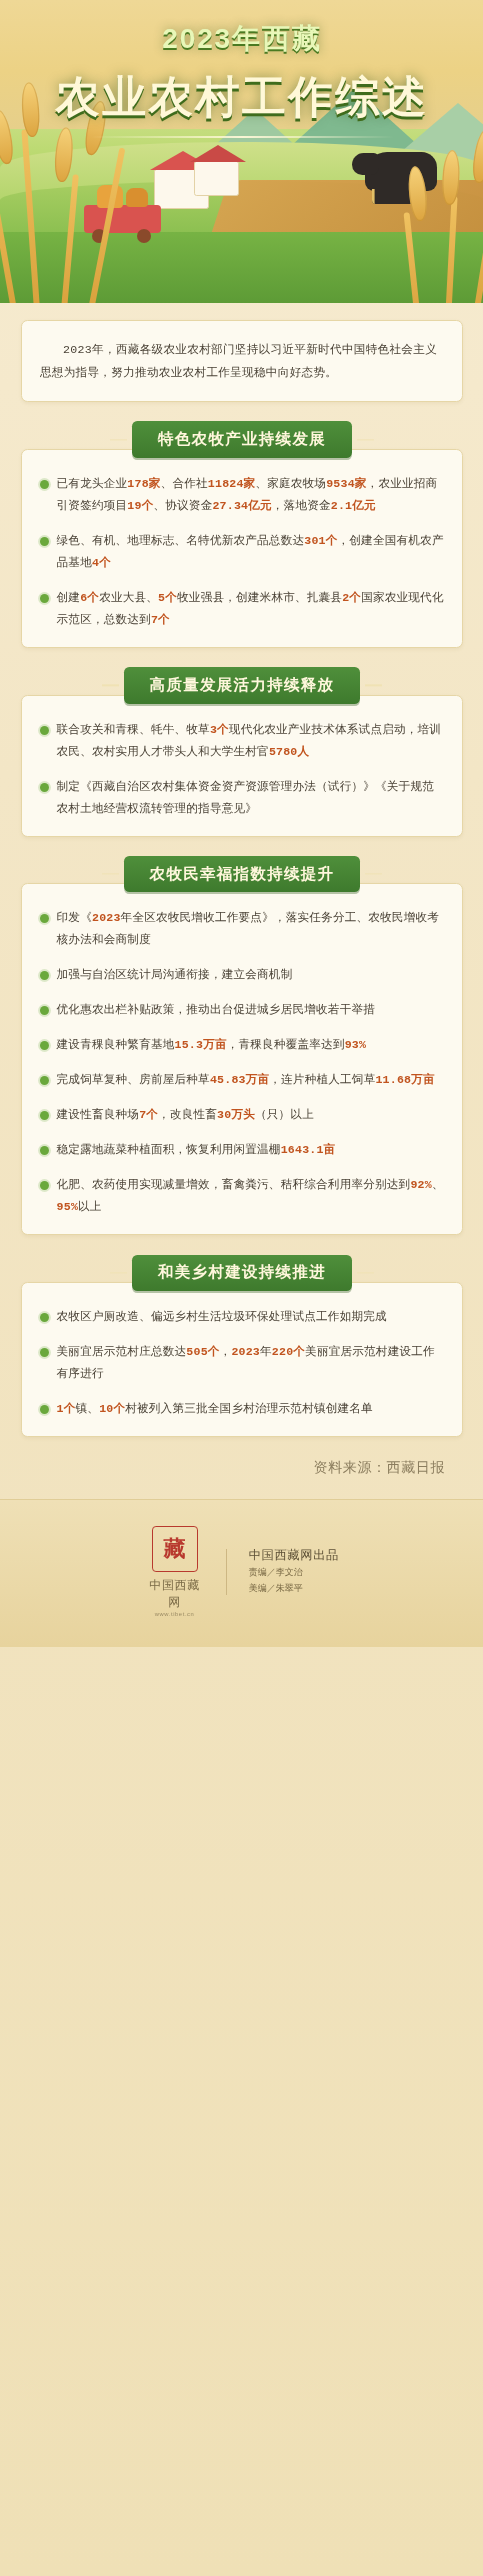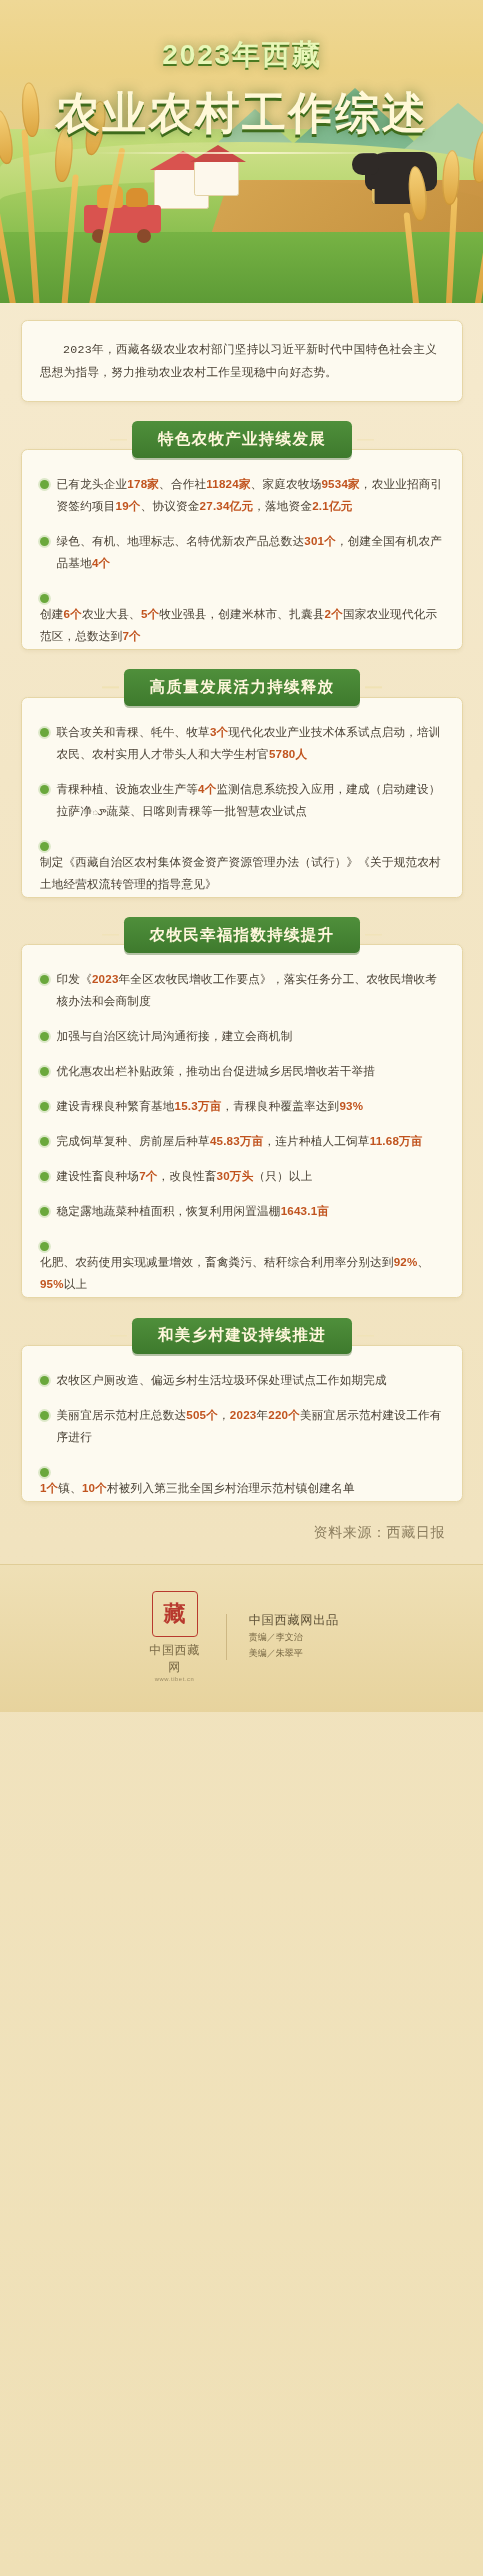--- a/index.html
+++ b/index.html
@@ -106,21 +106,21 @@
     background: linear-gradient(180deg, #f0c261 0%, #d8a13c 100%);
     transform-origin: bottom center;
   }
   .ear {
     position: absolute; width: 17px; height: 55px; border-radius: 50% 50% 46% 46%;
     background: linear-gradient(180deg, #f6d27a 0%, #dca43f 100%);
     box-shadow: inset 0 0 0 1.3px rgba(176,126,40,.35);
     transform-origin: bottom center;
   }
   .hero-title-wrap {
-    position: absolute; left: 0; top: 36px; width: 484px; text-align: center; z-index: 6;
+    position: absolute; left: 0; top: 20px; width: 484px; text-align: center; z-index: 6;
   }
   .hero-title-1 {
     font-size: 28px; font-weight: bold; color: #e8f7b8; letter-spacing: 1.9px;
     text-shadow: 0 1.9px 0 #4a7a22, 0 0 10.3px rgba(30,70,10,.45);
   }
   .hero-title-2 {
     margin-top: 10.3px; font-size: 44px; font-weight: bold; color: #fff8d8; letter-spacing: 2.6px;
     text-shadow: 0 2.6px 0 #3f6c1c, 0 0 11.6px rgba(30,70,10,.5);
   }
   .hero-rule {
@@ -164,27 +164,28 @@
     background: #f0e2b4; transform: translateY(-50%);
   }
   .sec-head-inner::before { left: -22px; }
   .sec-head-inner::after { right: -22px; }
 
   .sec-body {
     margin-top: -9px;
     background: #fdfaf0;
     border: 0.6px solid #e6d6a6;
     border-radius: 6.5px;
-    padding: 23px 18px 2px;
+    padding: 23px 18px 16px;
     box-shadow: 0 1.3px 3.2px rgba(140,110,50,.08);
+    font-family: Liberation Mono, monospace;
   }
   .bullet {
     display: flex; align-items: flex-start; margin-bottom: 13px;
   }
-  .bullet:last-child { margin-bottom: 0; flex-direction: column; }
+  .bullet:last-child { margin-bottom: 0; }
   .dot {
     flex: 0 0 auto; width: 9px; height: 9px; margin: 7px 7.7px 0 0;
     border-radius: 50%; background: #6aa83c;
     box-shadow: 0 0 0 1.9px rgba(106,168,60,.22);
   }
   .btxt {
     font-size: 11.6px; line-height: 22px; color: #4a4236; letter-spacing: 0.2px;
   }
   .btxt b { color: #c1541f; font-weight: bold; }
 
@@ -297,24 +298,20 @@
       <div class="sec-head">
         <div class="sec-head-inner">高质量发展活力持续释放</div>
       </div>
       <div class="sec-body">
         <div class="bullet">
           <span class="dot"></span>
           <span class="btxt">联合攻关和青稞、牦牛、牧草<b>3个</b>现代化农业产业技术体系试点启动，培训农民、农村实用人才带头人和大学生村官<b>5780人</b></span>
         </div>
         <div class="bullet">
           <span class="dot"></span>
-          <span class="btxt">青稞种植、设施农业生产等<b>4个</b>监测信息系统投入应用，建成（启动建设）拉萨净ూ蔬菜、日喀则青稞等一批智慧农业试点</span>
-        </div>
-        <div class="bullet">
-          <span class="dot"></span>
           <span class="btxt">制定《西藏自治区农村集体资金资产资源管理办法（试行）》《关于规范农村土地经营权流转管理的指导意见》</span>
         </div>
       </div>
     </div>
 
     <div class="section">
       <div class="sec-head">
         <div class="sec-head-inner">农牧民幸福指数持续提升</div>
       </div>
       <div class="sec-body">

